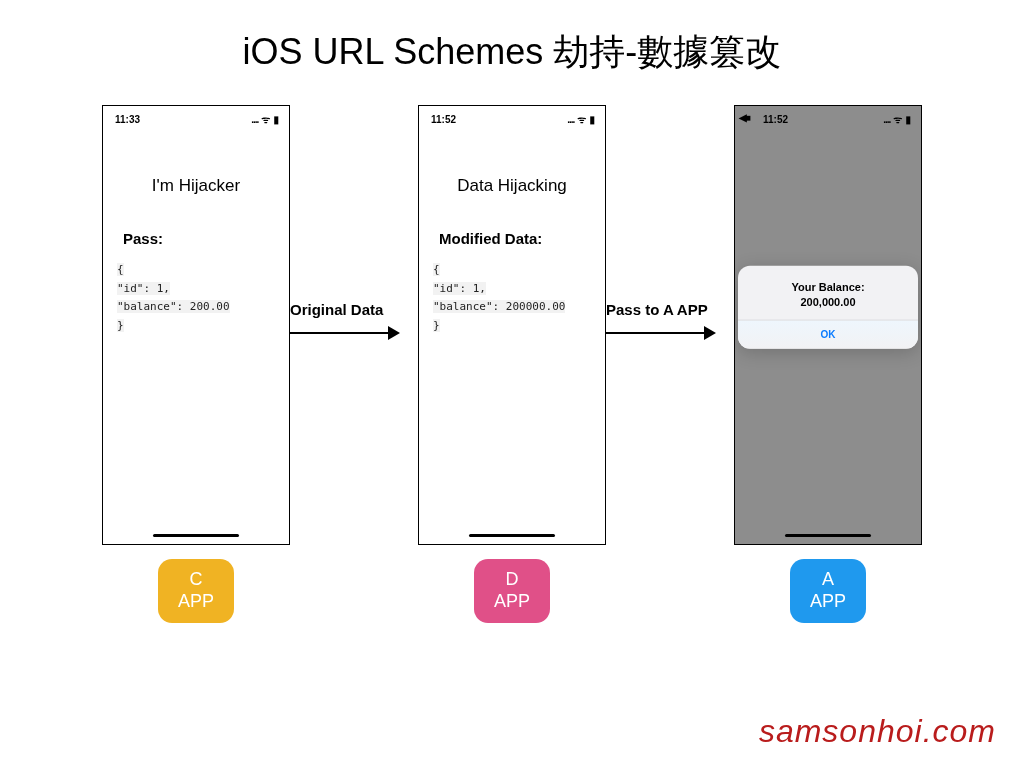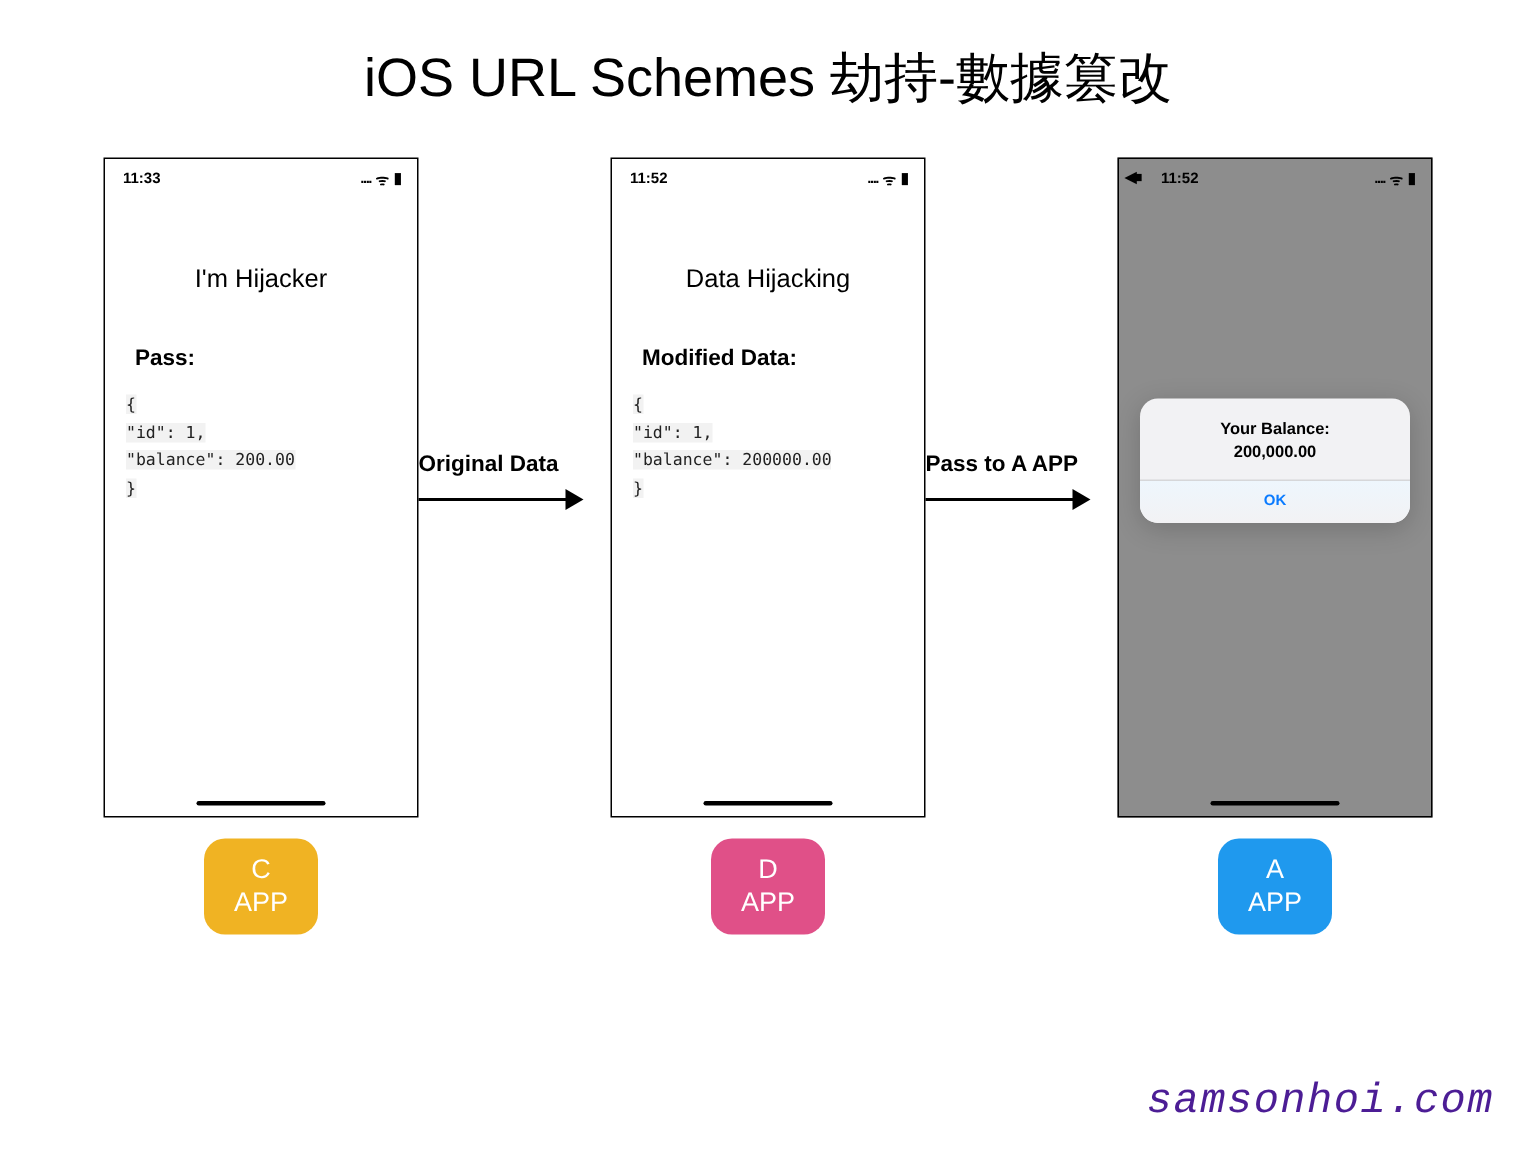--- a/index.html
+++ b/index.html
@@ -23,21 +23,21 @@
     justify-content: center;
     margin-top: 28px;
     gap: 0;
   }
   .col {
     display: flex;
     flex-direction: column;
     align-items: center;
   }
   .phone {
-    width: 210px;
+    width: 188px;
     height: 440px;
     border: 1.5px solid #000;
     background: #fff;
     position: relative;
     overflow: hidden;
   }
   .phone.dark { background: #8d8d8d; }
   .status-bar {
     display: flex;
     justify-content: space-between;
@@ -164,24 +164,24 @@
     font-size: 18px;
     line-height: 1.2;
   }
   .badge.yellow { background: #f0b323; }
   .badge.pink   { background: #e05088; }
   .badge.blue   { background: #1f99ee; }
   .watermark {
     position: absolute;
     right: 28px;
     bottom: 18px;
-    font-size: 28px;
+    font-size: 32px;
     font-style: italic;
-    font-family: Liberation Mono, monospace;
-    color: #4c1d95;
+    font-family: Liberation Sans, sans-serif;
+    color: #b91c1c;
     letter-spacing: 1px;
   }
 </style>
 </head>
 <body>
 
 <div class="page-title">iOS URL Schemes 劫持-數據篡改</div>
 
 <div class="row">
 

